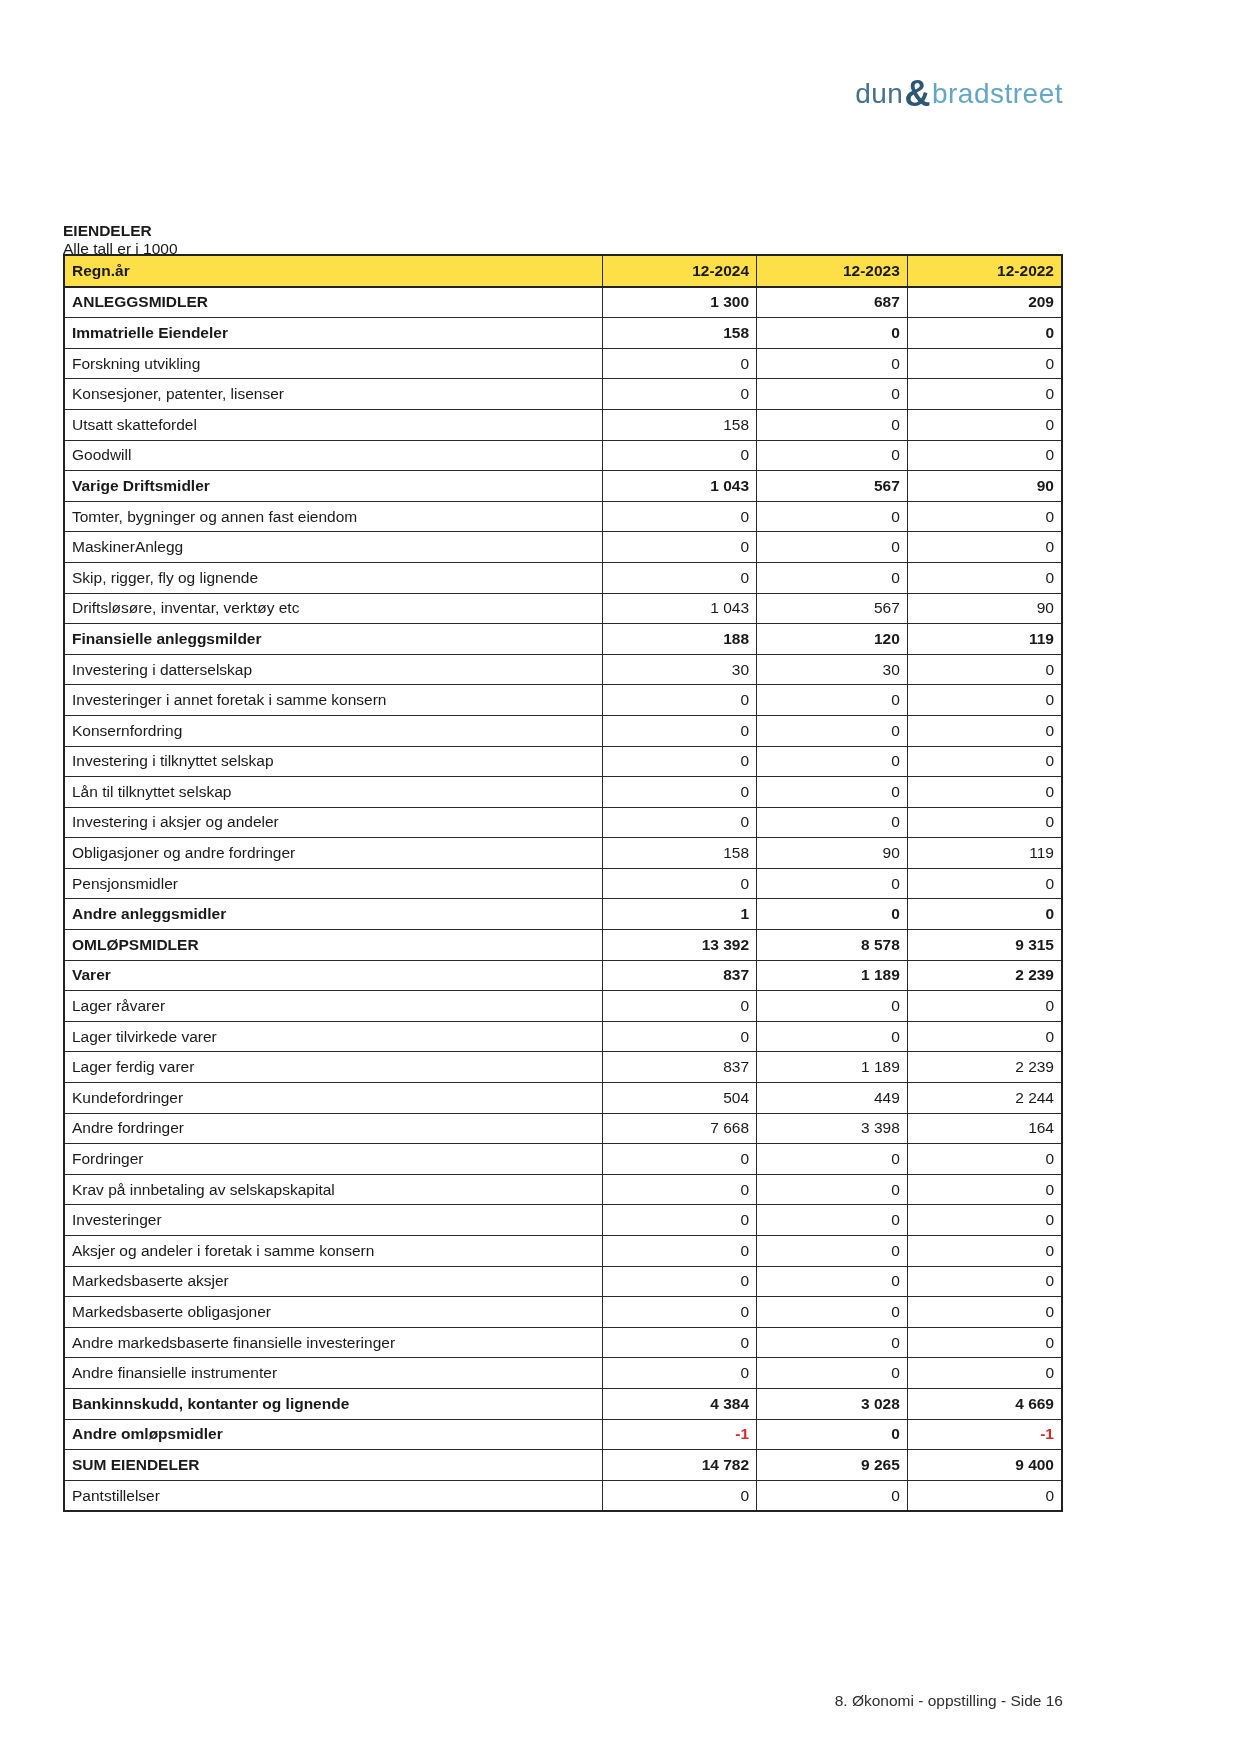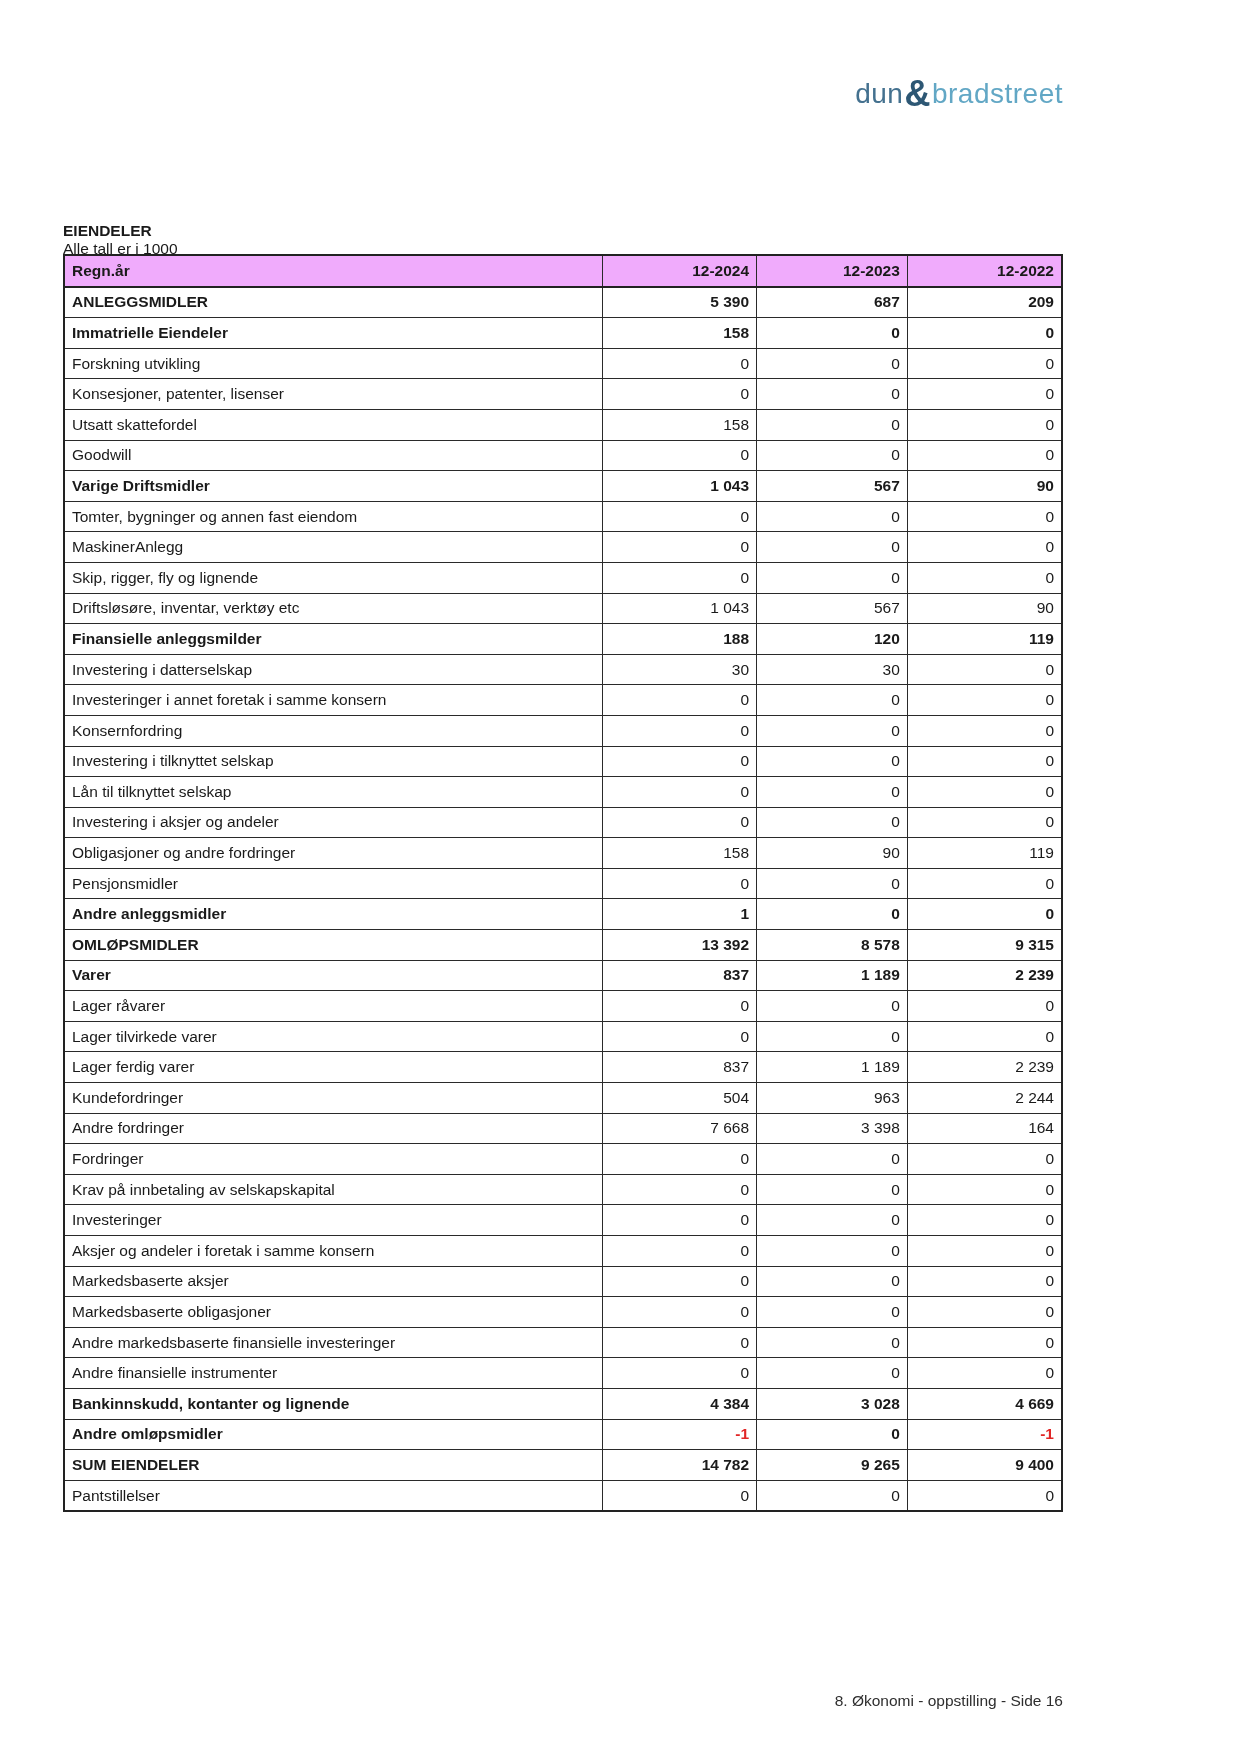--- a/index.html
+++ b/index.html
@@ -42,21 +42,21 @@
     border:1px solid #2a2a2a;
     padding:0 7px;
     height:29.6px;
     overflow:hidden; white-space:nowrap;
     font-weight:normal;
     text-align:left;
     vertical-align:middle;
   }
   table.fin { border:2px solid #222222; }
   table.fin thead th {
-    background:#f0abfc;
+    background:#fde047;
     font-weight:bold;
     border-bottom:2px solid #222222;
   }
   table.fin .num { text-align:right; }
   table.fin tr.bold td { font-weight:bold;margin-left:33px; }
   table.fin td.neg { color:#e12626; }
 
   
   .footer {
     position:absolute; top:1692px; left:63px; width:1000px;
@@ -88,21 +88,21 @@
       <tr>
           <th>Regn.år</th>
           <th class="num">12-2024</th>
           <th class="num">12-2023</th>
           <th class="num">12-2022</th>
         </tr>
     </thead>
     <tbody>
         <tr class="bold">
           <td>ANLEGGSMIDLER</td>
-          <td class="num">5 390</td>
+          <td class="num">1 300</td>
           <td class="num">687</td>
           <td class="num">209</td>
         </tr>
         <tr class="bold">
           <td>Immatrielle Eiendeler</td>
           <td class="num">158</td>
           <td class="num">0</td>
           <td class="num">0</td>
         </tr>
         <tr>
@@ -245,21 +245,21 @@
         </tr>
         <tr>
           <td>Lager ferdig varer</td>
           <td class="num">837</td>
           <td class="num">1 189</td>
           <td class="num">2 239</td>
         </tr>
         <tr>
           <td>Kundefordringer</td>
           <td class="num">504</td>
-          <td class="num">963</td>
+          <td class="num">449</td>
           <td class="num">2 244</td>
         </tr>
         <tr>
           <td>Andre fordringer</td>
           <td class="num">7 668</td>
           <td class="num">3 398</td>
           <td class="num">164</td>
         </tr>
         <tr>
           <td>Fordringer</td>

